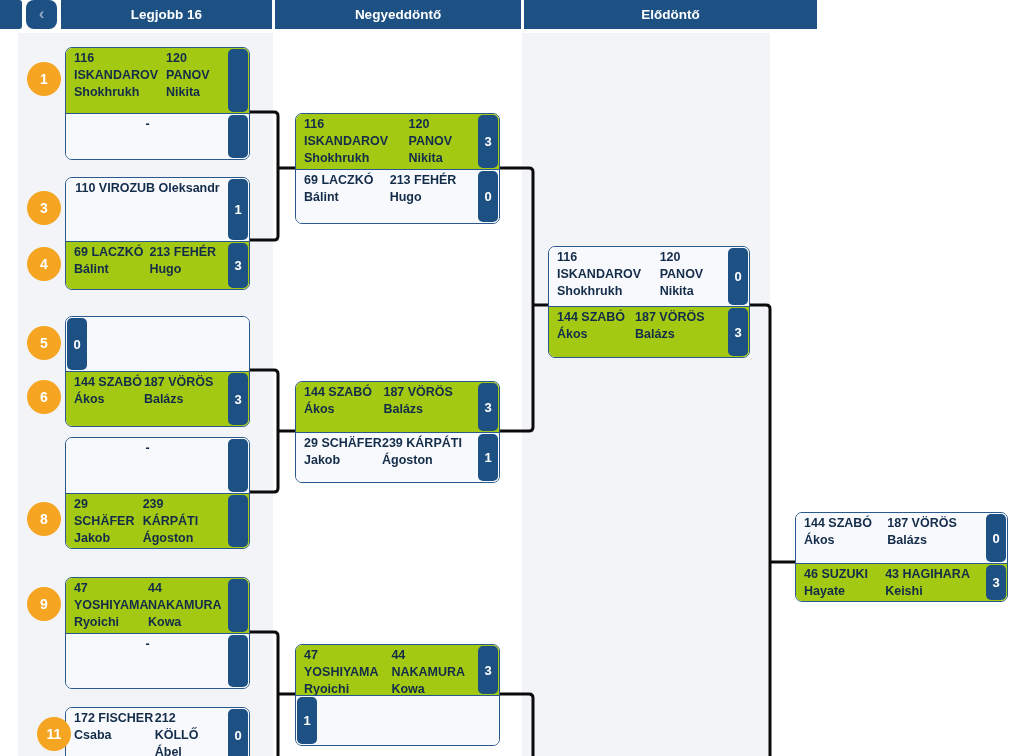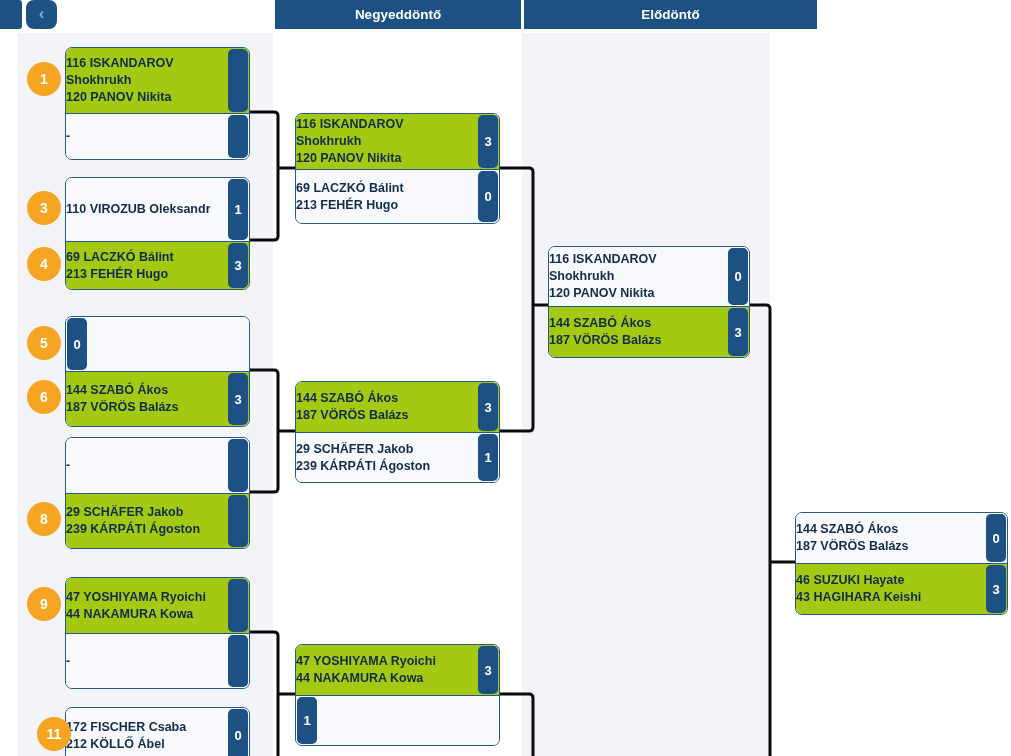--- a/index.html
+++ b/index.html
@@ -21,41 +21,42 @@
   
   svg.wires { position:absolute; left:0; top:0; z-index:1; }
   svg.wires path { stroke:#0a0a0a; stroke-width:3; fill:none; stroke-linecap:butt; }
 
   
   .match { position:absolute; z-index:2; border:1.5px solid #29598c; border-radius:7px;
            background:#f8f9fc; overflow:hidden; cursor:pointer; }
   .row   { display:flex; align-items:stretch; background:#f8f9fc; }
   .row + .row { border-top:1.5px solid #29598c; }
   .row.win { background:#a4c913; }
-  .names { flex:1; display:flex; flex-direction:column; justify-content:center;
-           padding:2px 6px 2px 0; color:#132c4a; font-size:12.5px; font-weight:bold;
+  .names { flex:1; display:flex; flex-direction:row; justify-content:center;
+           padding:2px 6px 2px 8px; color:#132c4a; font-size:12.5px; font-weight:bold;
            line-height:17px; overflow:hidden; }
   .tab   { width:20px; margin:1px; background:#1d5183; border-radius:5px;
            display:flex; align-items:center; justify-content:center;
            color:#ffffff; font-size:13px; font-weight:bold; flex:0 0 20px; }
 
   
   .seed { position:absolute; z-index:3; width:34px; height:34px; border-radius:50%;
           background:#f6a522; color:#ffffff; font-size:14px; font-weight:bold;
           display:flex; align-items:center; justify-content:center; }
 </style>
 </head>
 <body>
 
 <div id="stage">
 
   <div class="hdr-block hdr-stub" style="left:0;width:22px"></div>
   <div class="hdr-block hdr-back" style="left:26px;width:31px">
       <span>‹</span>
     </div>
+  <div class="hdr-block" style="left:61px;width:211px">Legjobb 16</div>
   <div class="hdr-block" style="left:275px;width:246px">Negyeddöntő</div>
   <div class="hdr-block" style="left:524px;width:293px">Elődöntő</div>
 
   <div class="colbg" style="left:18px;width:255px"></div>
   <div class="colbg" style="left:522px;width:248px"></div>
 
   <svg class="wires" width="1011" height="756">
     <path d="M250 112 H274 Q278 112 278 116 V236 Q278 240 274 240 H250"></path>
     <path d="M278 168 H295"></path>
     <path d="M250 370 H274 Q278 370 278 374 V488 Q278 492 274 492 H250"></path>
@@ -221,21 +222,21 @@
   </div>
 
   <div class="match" style="left:795px;top:512px;width:213px">
     <div class="row" style="height:50px">
       <div class="names">
           <div>144 SZABÓ Ákos</div>
           <div>187 VÖRÖS Balázs</div>
         </div>
       <div class="tab">0</div>
     </div>
-    <div class="row win" style="height:51px">
+    <div class="row win" style="height:38px">
       <div class="names">
           <div>46 SUZUKI Hayate</div>
           <div>43 HAGIHARA Keishi</div>
         </div>
       <div class="tab">3</div>
     </div>
   </div>
 
   <div class="seed" style="left:27px;top:62px">1</div>
   <div class="seed" style="left:27px;top:191px">3</div>

